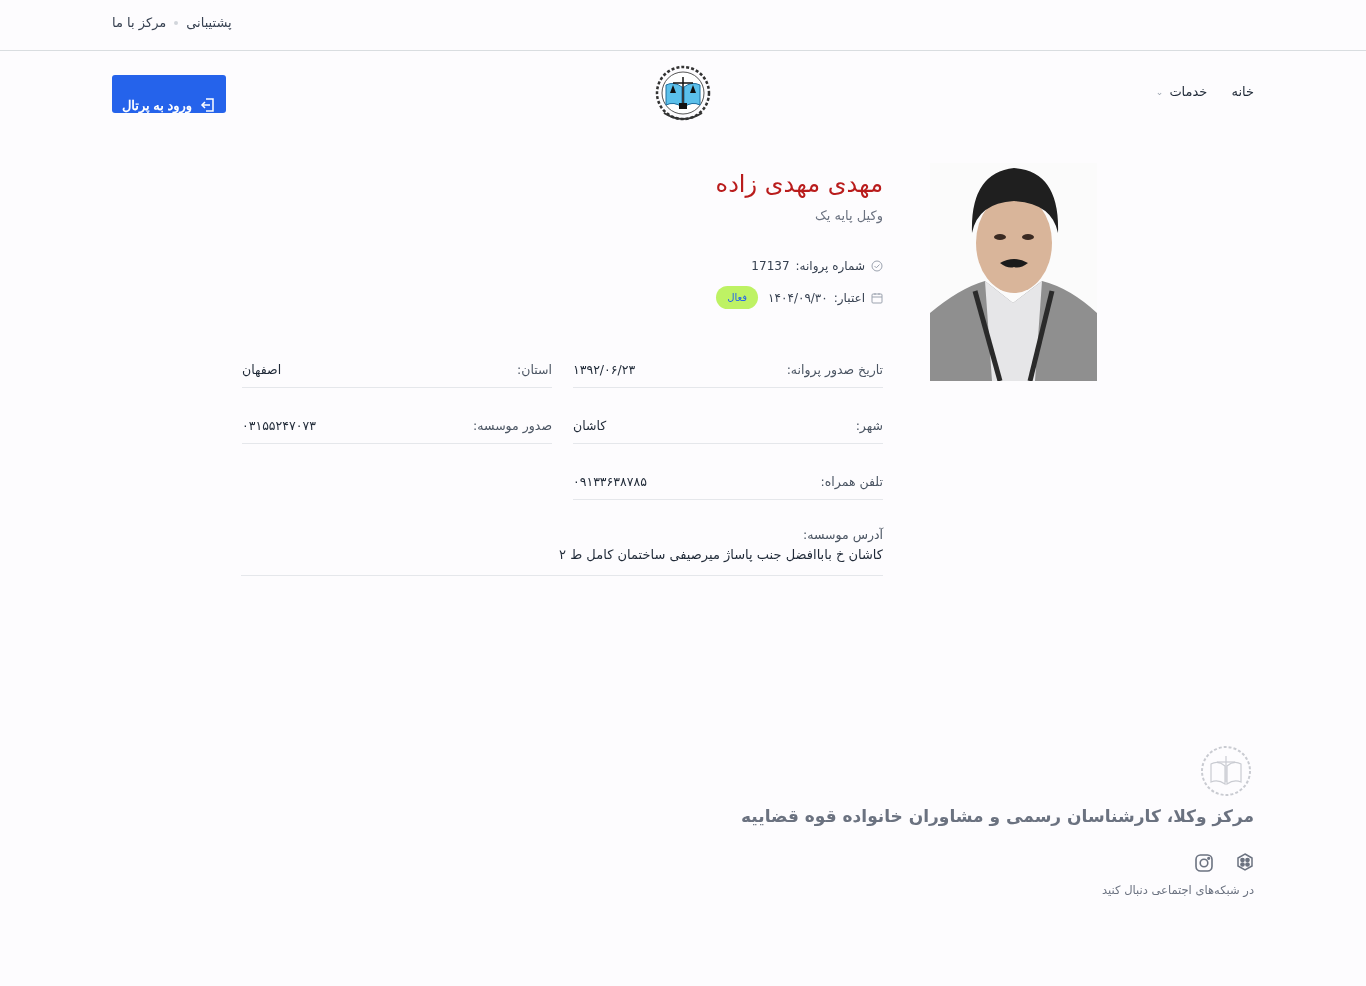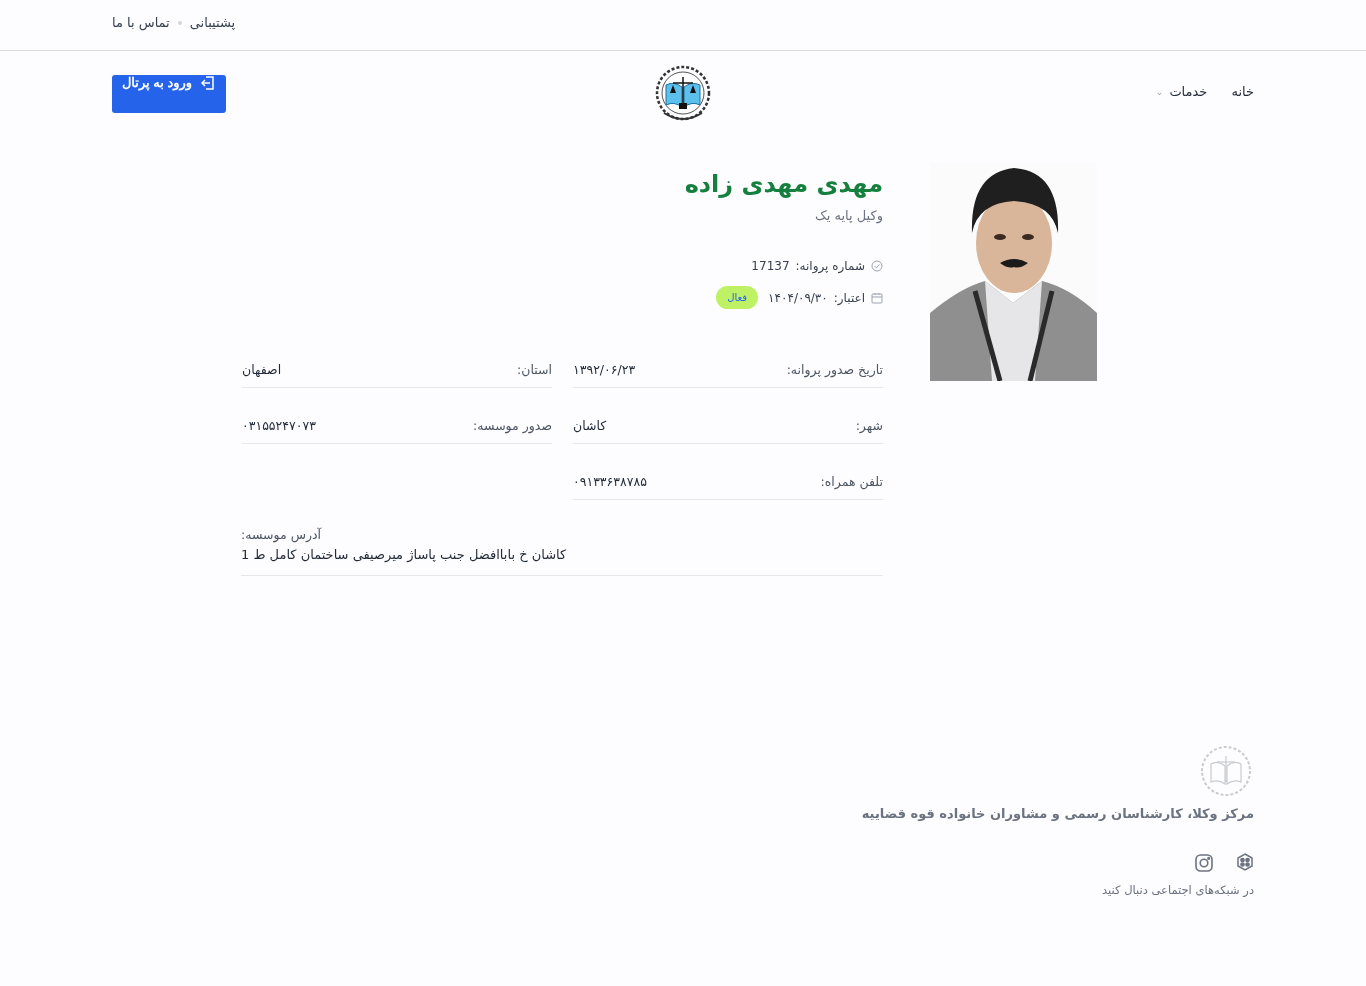--- a/index.html
+++ b/index.html
@@ -9,58 +9,58 @@
     .topbar { position: absolute; top: 0; left: 0; width: 1366px; height: 51px; border-bottom: 1px solid #d9dde0; }
     .topbar .links { position: absolute; left: 112px; top: 15px; direction: rtl; display: flex; align-items: center; gap: 8px; font-size: 13px; color: #374151; }
     .topbar .links .dot { width: 4px; height: 4px; border-radius: 50%; background: #d1d5db; display: inline-block; }
     .topbar .links a { color: #374151; text-decoration: none; }
 
     .navbar { position: absolute; top: 52px; left: 0; width: 1366px; height: 82px; }
     .nav-menu { position: absolute; right: 112px; top: 32px; display: flex; align-items: center; gap: 24px; font-size: 13px; color: #1f2937; direction: rtl; }
     .nav-menu .svc { display: flex; align-items: center; gap: 6px; }
     .nav-menu .chev { font-size: 9px; color: #9ca3af; }
     .logo { position: absolute; left: 654px; top: 11px; width: 58px; height: 60px; }
-    .portal-btn { position: absolute; left: 112px; top: 23px; width: 114px; height: 38px; background: #2563eb; border-radius: 3px; color: #fff; font-size: 13px; font-weight: bold; display: flex; align-items: flex-start; justify-content: center; gap: 8px; direction: rtl; border: none; cursor: pointer; }
+    .portal-btn { position: absolute; left: 112px; top: 23px; width: 114px; height: 38px; background: #2563eb; border-radius: 3px; color: #fff; font-size: 13px; font-weight: bold; display: flex; align-items: flex-end; justify-content: center; gap: 8px; direction: rtl; border: none; cursor: pointer; }
     .portal-btn svg { display: block; }
 
     .photo { position: absolute; left: 930px; top: 163px; width: 167px; height: 218px; background: #fff; overflow: hidden; }
 
     .profile-head { position: absolute; right: 483px; top: 168px; text-align: right; direction: rtl; }
-    .name { font-size: 24px; font-weight: bold; color: #15803d; line-height: 32px; }
+    .name { font-size: 24px; font-weight: normal; color: #b91c1c; line-height: 32px; }
     .title { font-size: 13px; color: #6b7280; margin-top: 8px; }
     .meta-row { display: flex; align-items: center; gap: 6px; font-size: 12px; color: #374151; margin-top: 0; direction: rtl; }
     .meta1 { position: absolute; right: 483px; top: 259px; }
     .meta2 { position: absolute; right: 483px; top: 286px; }
     .meta-row .ic { color: #9ca3af; display: inline-flex; }
     .badge { background: #bef264; color: #2563eb; font-size: 10px; padding: 6px 11px; border-radius: 14px; margin-right: 4px; }
 
     .field { position: absolute; height: 37px; border-bottom: 1px solid #e5e7eb; display: flex; justify-content: space-between; align-items: center; direction: rtl; font-size: 12.5px; }
     .field .lbl { color: #4b5563; }
     .field .val { color: #1f2937; }
     .col-r { left: 573px; width: 310px; }
     .col-l { left: 242px; width: 310px; }
 
-    .address { position: absolute; left: 241px; top: 525px; width: 642px; height: 51px; border-bottom: 1px solid #e5e7eb; direction: rtl; text-align: left; }
+    .address { position: absolute; left: 241px; top: 525px; width: 642px; height: 51px; border-bottom: 1px solid #e5e7eb; direction: rtl; text-align: right; }
     .address .lbl { font-size: 12.5px; color: #4b5563; line-height: 20px; }
     .address .val { font-size: 13px; color: #1f2937; line-height: 20px; }
 
     .footer-logo { position: absolute; left: 1199px; top: 744px; width: 54px; height: 54px; opacity: 0.35; }
-    .footer-title { position: absolute; right: 112px; top: 806px; font-size: 13px; color: #6b7280; direction: rtl; font-weight: bold; }
+    .footer-title { position: absolute; right: 112px; top: 806px; font-size: 17px; color: #6b7280; direction: rtl; font-weight: bold; }
     .social { position: absolute; right: 112px; top: 853px; display: flex; gap: 22px; direction: rtl; }
     .social span { display: inline-flex; color: #6b7280; }
     .social-text { position: absolute; right: 112px; top: 883px; font-size: 11.5px; color: #6b7280; direction: rtl; text-align: center; }
   </style>
 </head>
 <body>
 
 <div class="topbar">
   <div class="links">
     <a href="#">پشتیبانی</a>
     <span class="dot"></span>
-    <a href="#">تماس با ما</a>
+    <a href="#">مرکز با ما</a>
   </div>
 </div>
 
 <div class="navbar">
   <div class="nav-menu">
     <span>خانه</span>
     <span class="svc">
       <span>خدمات</span>
       <span class="chev">⌄</span>
     </span>
@@ -153,21 +153,21 @@
   <span class="lbl">صدور موسسه:</span>
   <span class="val">۰۳۱۵۵۲۴۷۰۷۳</span>
 </div>
 <div class="field col-r" style="top:463px;">
   <span class="lbl">تلفن همراه:</span>
   <span class="val">۰۹۱۳۳۶۳۸۷۸۵</span>
 </div>
 
 <div class="address">
   <div class="lbl">آدرس موسسه:</div>
-  <div class="val">کاشان خ باباافضل جنب پاساژ میرصیفی ساختمان کامل ط 1</div>
+  <div class="val">کاشان خ باباافضل جنب پاساژ میرصیفی ساختمان کامل ط ۲</div>
 </div>
 
 <div class="footer-logo">
   <svg width="54" height="54" viewBox="0 0 54 54">
     <circle cx="27" cy="27" r="24" fill="none" stroke="#6b7280" stroke-width="2" stroke-dasharray="3 2"></circle>
     <path d="M12 20 Q19 16 26 22 L26 40 Q19 35 12 38 Z" fill="none" stroke="#6b7280" stroke-width="1.2"></path>
     <path d="M42 20 Q35 16 28 22 L28 40 Q35 35 42 38 Z" fill="none" stroke="#6b7280" stroke-width="1.2"></path>
     <line x1="27" y1="12" x2="27" y2="38" stroke="#6b7280" stroke-width="1.2"></line>
     <line x1="18" y1="18" x2="36" y2="18" stroke="#6b7280" stroke-width="1.2"></line>
   </svg>

